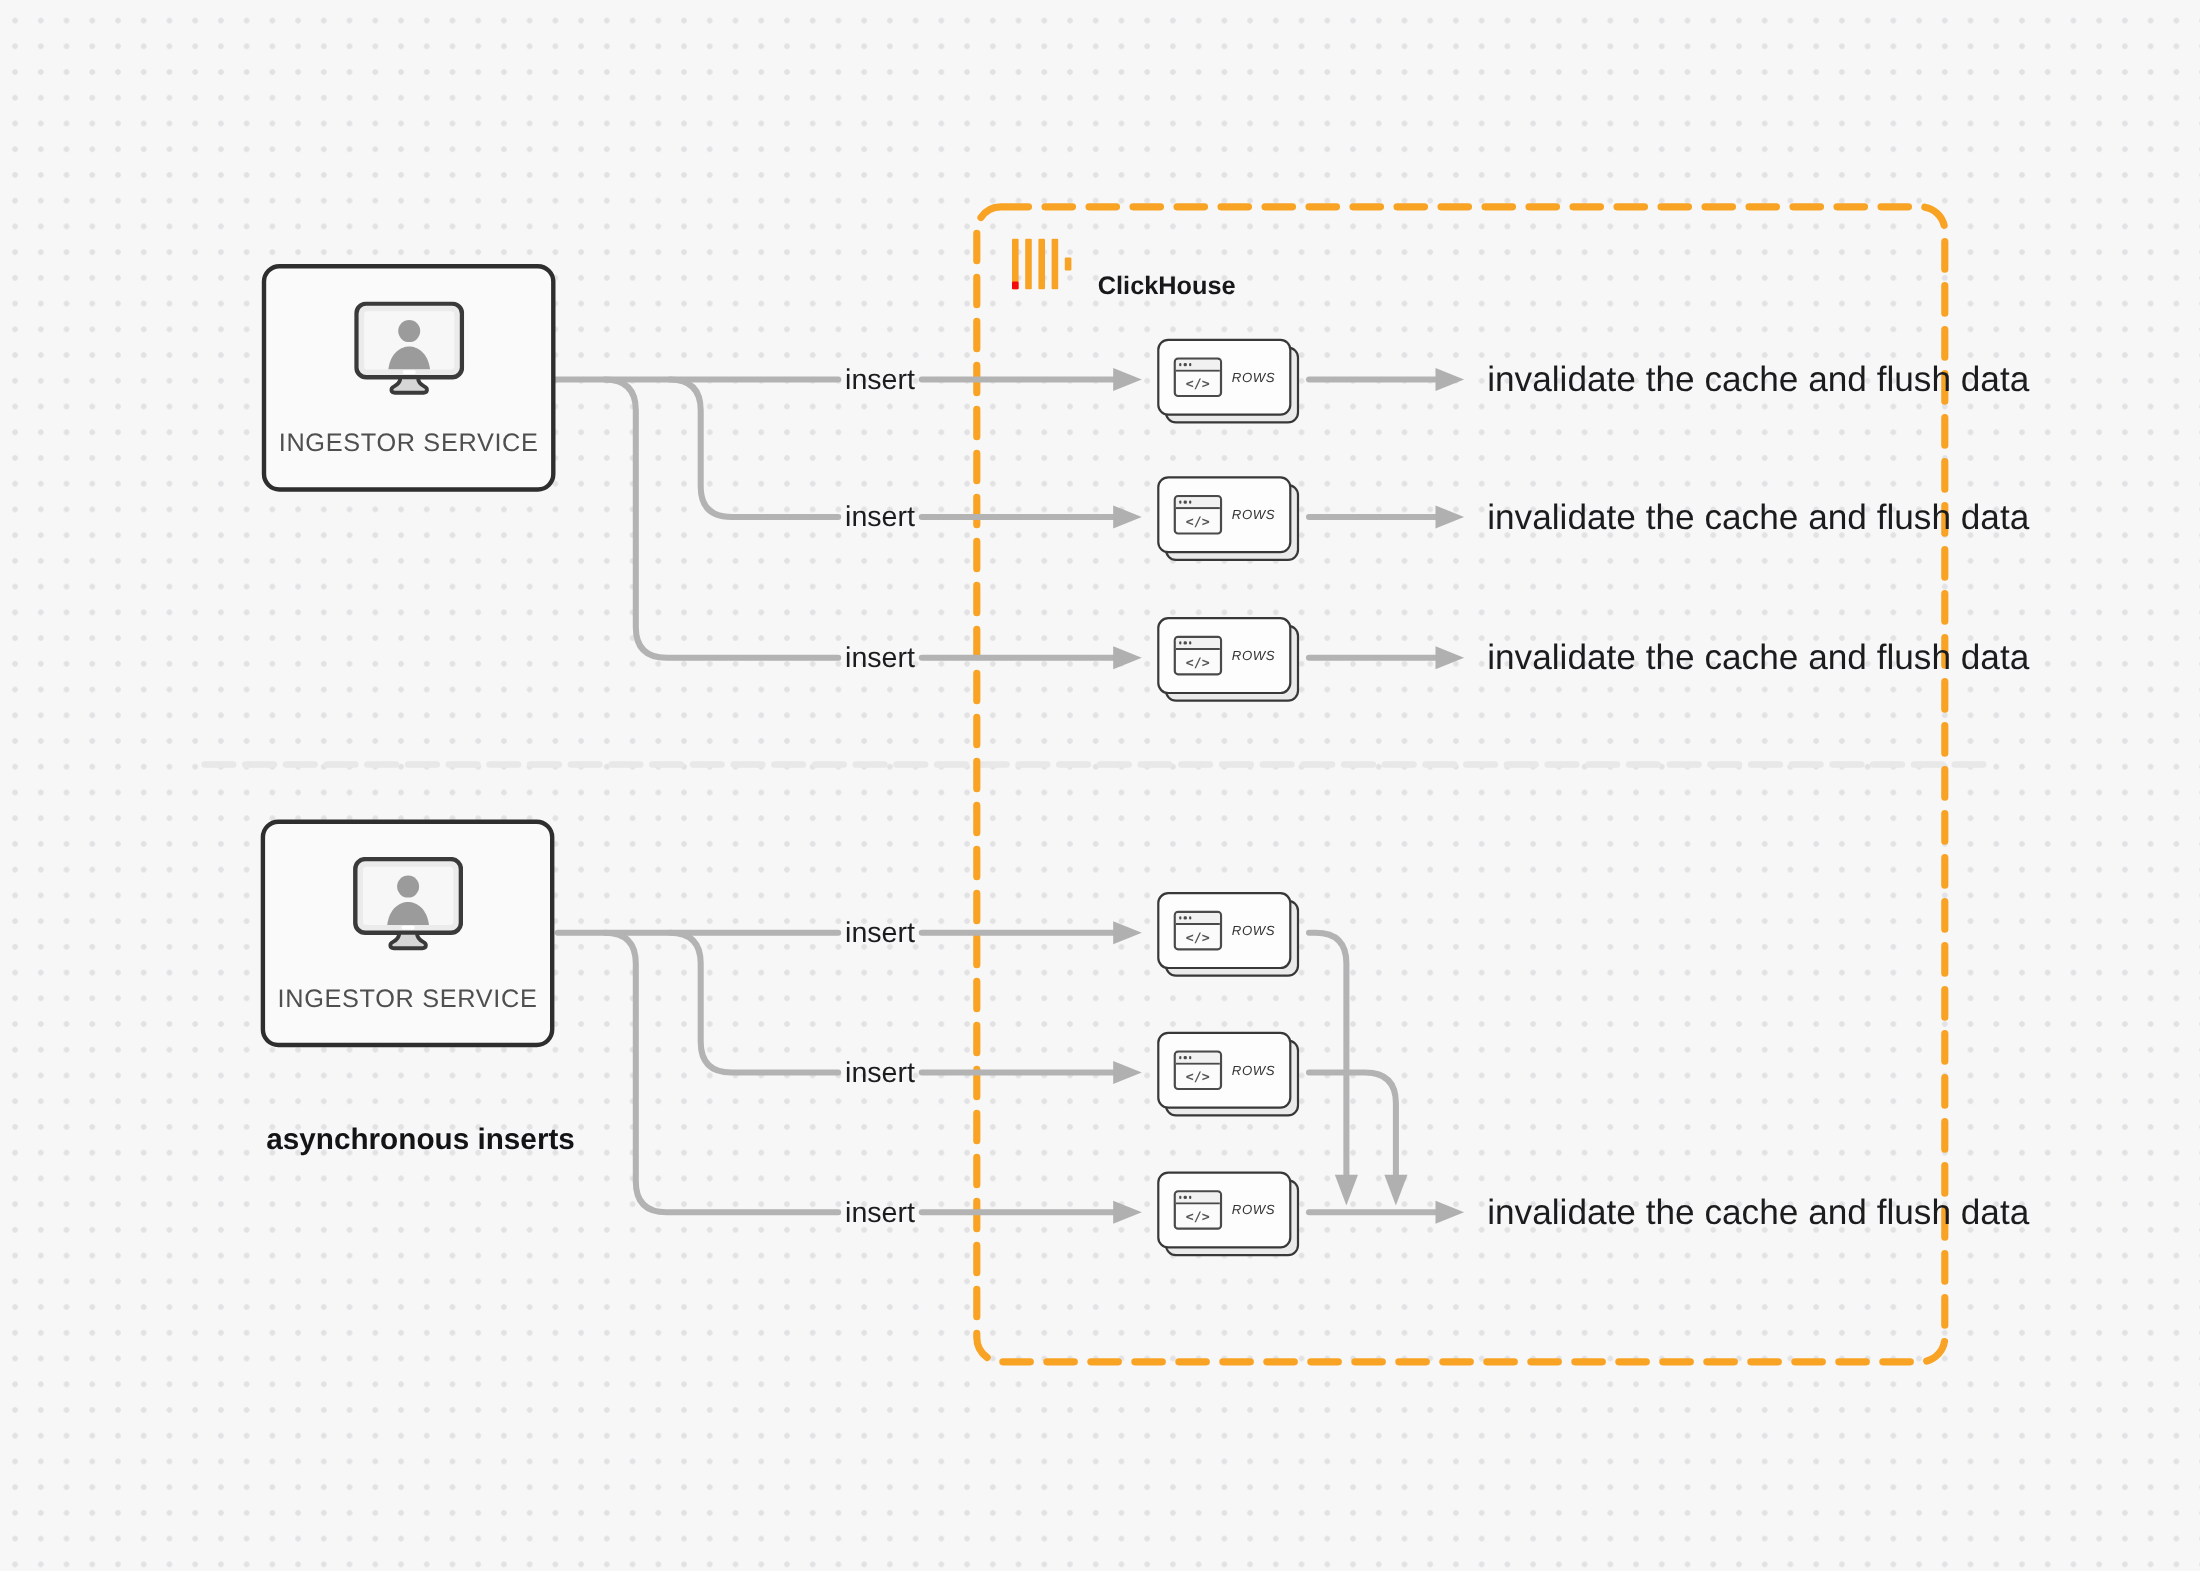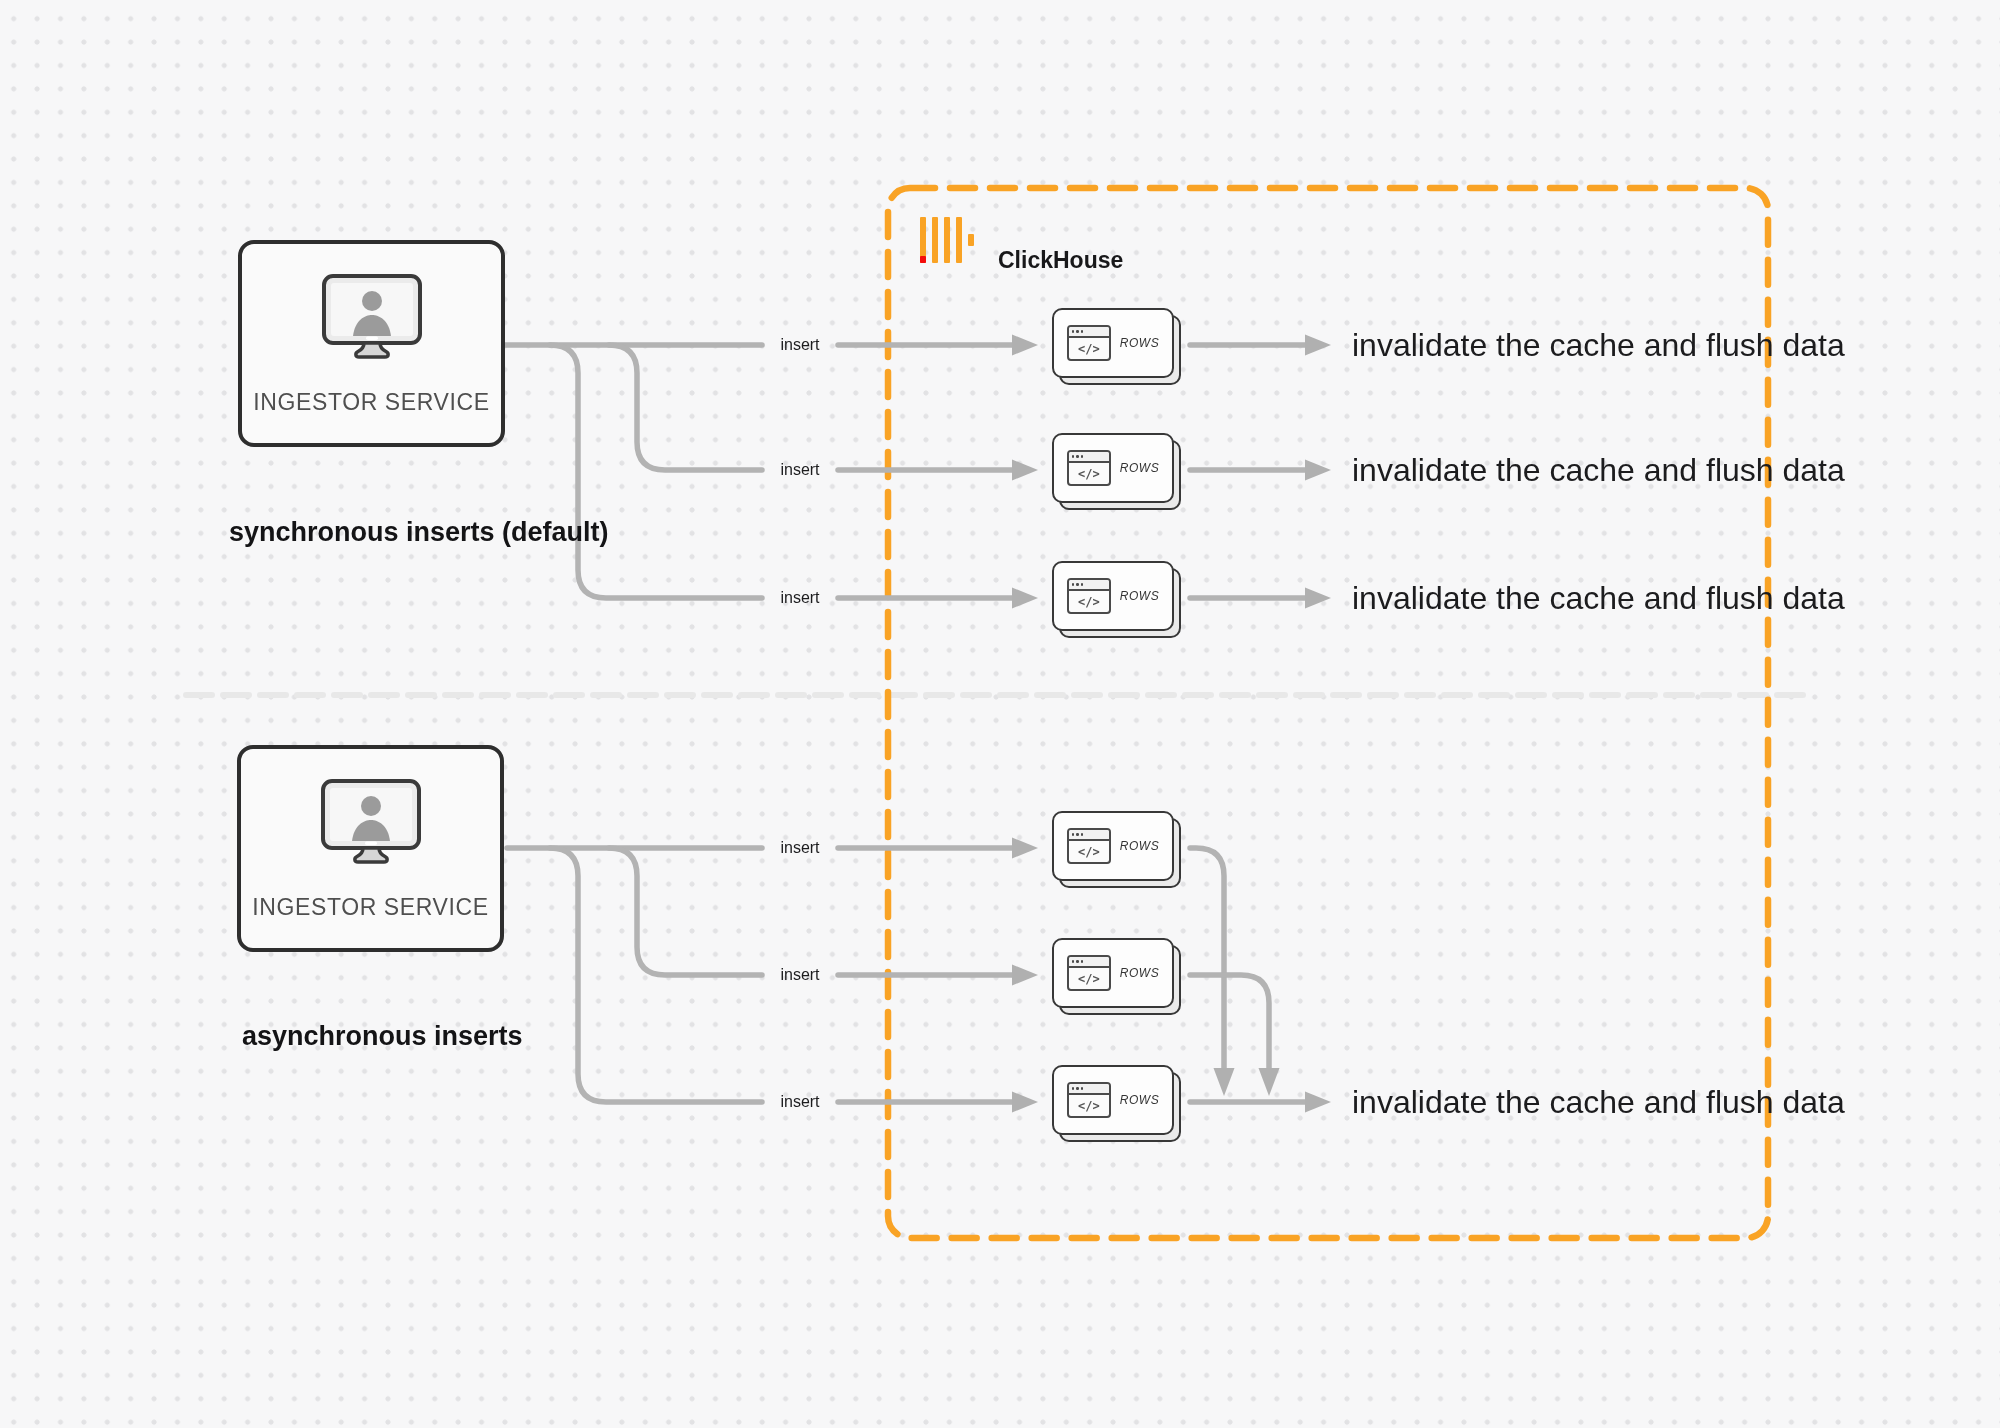--- a/index.html
+++ b/index.html
@@ -29,21 +29,21 @@
   }
 
   
   .caption{
     position:absolute;z-index:2;font-size:27px;font-weight:700;color:#141416;
     transform:translateY(-50%);white-space:nowrap;
   }
 
   
   .lbl-insert{
-    position:absolute;z-index:2;font-size:16px;color:#1c1c1e;
+    position:absolute;z-index:2;font-size:26px;color:#1c1c1e;
     transform:translate(-50%,-50%);white-space:nowrap;
   }
   .lbl-invalidate{
     position:absolute;z-index:2;font-size:32px;color:#1c1c1e;
     transform:translateY(-50%);white-space:nowrap;
   }
 
   
   .rows-card{position:absolute;width:122px;height:70px;z-index:2;}
   .rows-card-shadow{
@@ -149,21 +149,20 @@
       <rect x="9" y="9" width="82" height="53" rx="3" fill="#f7f7f7"></rect>
       <g clip-path="url(#scr1)" fill="#9b9b9b">
         <circle cx="50" cy="27" r="10"></circle>
         <path d="M31,62 C33,46 43,41 50,41 C57,41 67,46 69,62 Z"></path>
       </g>
       <rect x="44" y="62.5" width="12" height="3.5" rx="1.75" fill="#ffffff"></rect>
       <path d="M42,69 L58,69 C58,73 60,75.5 64,77.5 C67,79 67,83 63,83 L37,83 C33,83 33,79 36,77.5 C40,75.5 42,73 42,69 Z" fill="#d6d6d6" stroke="#3a3a3a" stroke-width="3.5" stroke-linejoin="round"></path>
     </svg>
     <div class="ingestor-label">INGESTOR SERVICE</div>
   </div>
-  <div class="caption" style="left:229px;top:532px;">synchronous inserts (default)</div>
 
   <div class="ingestor-box" style="left:237px;top:745px;">
     <svg width="100" height="90" viewBox="0 0 100 90">
       <defs>
           <clipPath id="scr2">
             <rect x="9" y="9" width="82" height="53" rx="3"></rect>
           </clipPath>
         </defs>
       <rect x="2" y="2" width="96" height="67" rx="9" fill="#ebebeb" stroke="#3a3a3a" stroke-width="4"></rect>
       <rect x="9" y="9" width="82" height="53" rx="3" fill="#f7f7f7"></rect>

